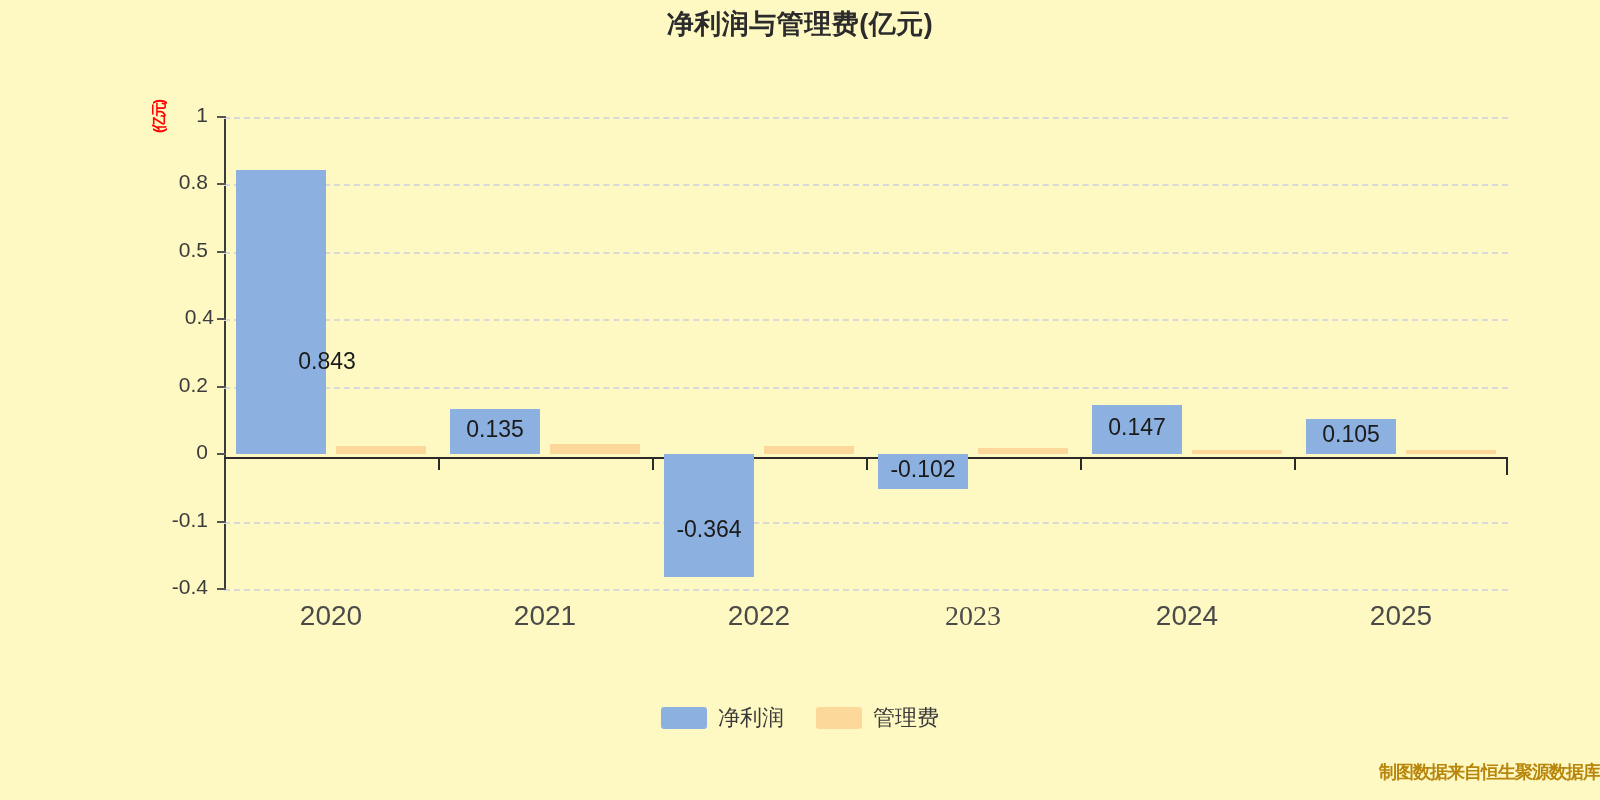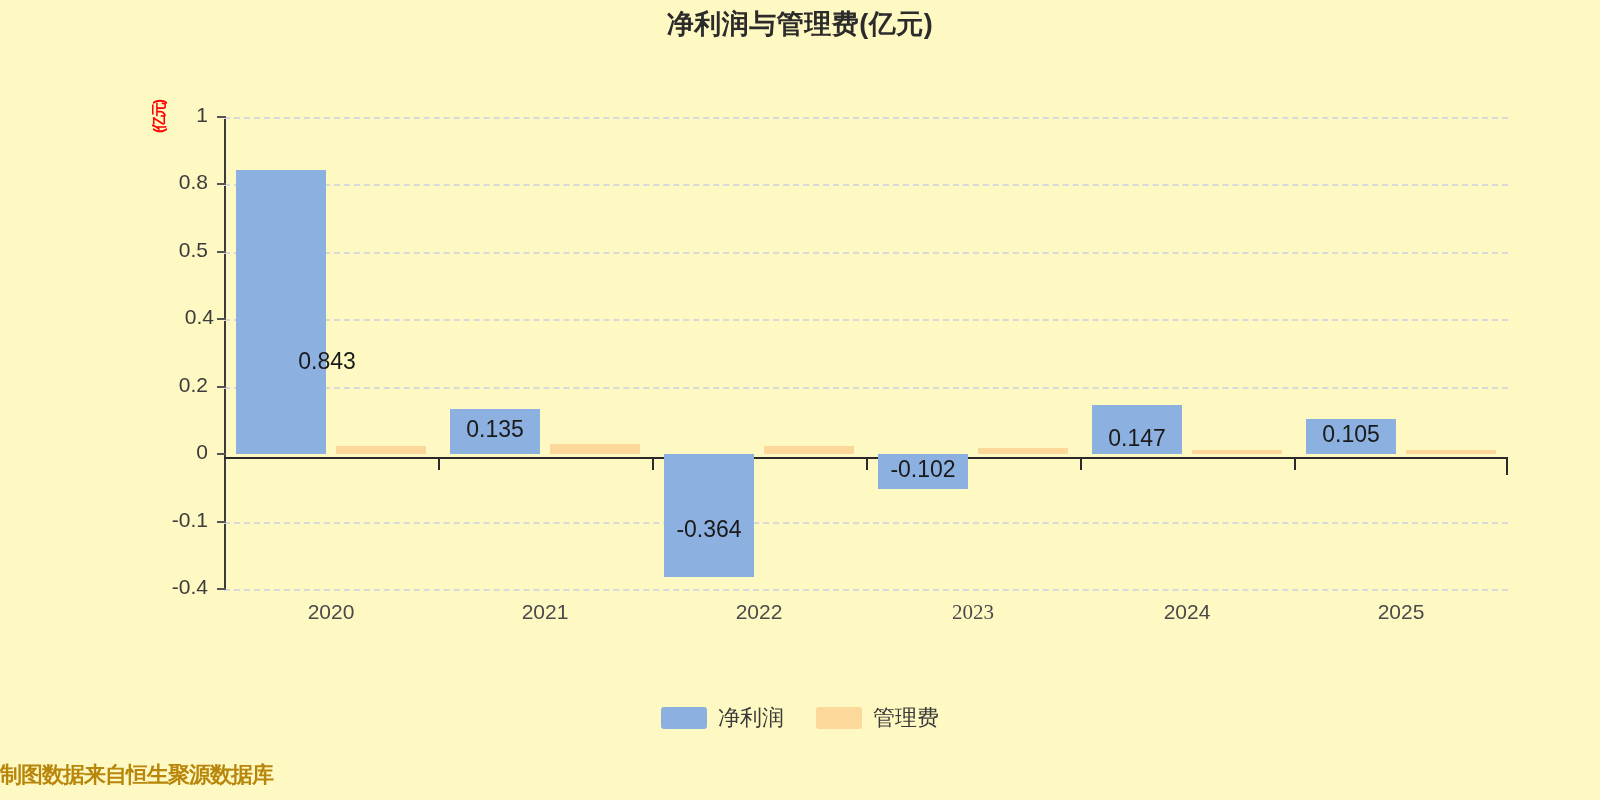--- a/index.html
+++ b/index.html
@@ -88,21 +88,21 @@
   .xtick-mark {
     position: absolute;
     top: 340px;
     width: 2px; height: 13px;
     background: #2a2a2a;
   }
   .xtick-label {
     position: absolute;
     top: 600px;
     color: #4a4a4a;
-    font-size: 21px;
+    font-size: 28px;
     text-align: center;
     white-space: nowrap;
     transform: translateX(-50%);
   }
 
   
   .bar { position: absolute; }
   .bar-net { background: #8cb0df; }
   .bar-admin { background: #fcd99a; }
 
@@ -154,23 +154,23 @@
     color: #3a3a3a;
     font-size: 22px;
     white-space: nowrap;
   }
 
   
   .footer-source {
     position: absolute;
     left: 0; top: 760px;
     width: 1600px;
-    text-align: left;
+    text-align: right;
     color: #b8860b;
-    font-size: 22px;
+    font-size: 18px;
     font-weight: bold;
     white-space: nowrap;
     letter-spacing: -1px;
   }
 </style>
 </head>
 <body>
 
 <div id="root">
 
@@ -216,21 +216,21 @@
         <div class="bar bar-net" style="left: 226px; top: 291.629px; width: 90px; height: 45.5143px;"></div>
         <div class="bar-label" style="left: 271px; top: 299.386px;">0.135</div>
         <div class="bar bar-admin" style="left: 326px; top: 326.691px; width: 90px; height: 10.4514px;"></div>
         <div class="bar bar-net" style="left: 440px; top: 337.143px; width: 90px; height: 122.72px;"></div>
         <div class="bar-label" style="left: 485px; top: 399.143px;">-0.364</div>
         <div class="bar bar-admin" style="left: 540px; top: 329.051px; width: 90px; height: 8.09143px;"></div>
         <div class="bar bar-net" style="left: 654px; top: 337.143px; width: 90px; height: 34.3886px;"></div>
         <div class="bar-label" style="left: 699px; top: 339.143px;">-0.102</div>
         <div class="bar bar-admin" style="left: 754px; top: 330.737px; width: 90px; height: 6.40571px;"></div>
         <div class="bar bar-net" style="left: 868px; top: 287.583px; width: 90px; height: 49.56px;"></div>
-        <div class="bar-label" style="left: 913px; top: 297.363px; margin-top: 11px;">0.147</div>
+        <div class="bar-label" style="left: 913px; top: 297.363px;">0.147</div>
         <div class="bar bar-admin" style="left: 968px; top: 333.434px; width: 90px; height: 3.70857px;"></div>
         <div class="bar bar-net" style="left: 1082px; top: 301.743px; width: 90px; height: 35.4px;"></div>
         <div class="bar-label" style="left: 1127px; top: 304.443px;">0.105</div>
         <div class="bar bar-admin" style="left: 1182px; top: 333.097px; width: 90px; height: 4.04571px;"></div>
       </div>
   </div>
 
   <div id="ytick-labels">
       <div class="ytick-label" style="top: 103px; left: 120px; width: 88px; right: auto;">1</div>
       <div class="ytick-label" style="top: 170.429px; left: 120px; width: 88px; right: auto;">0.8</div>

